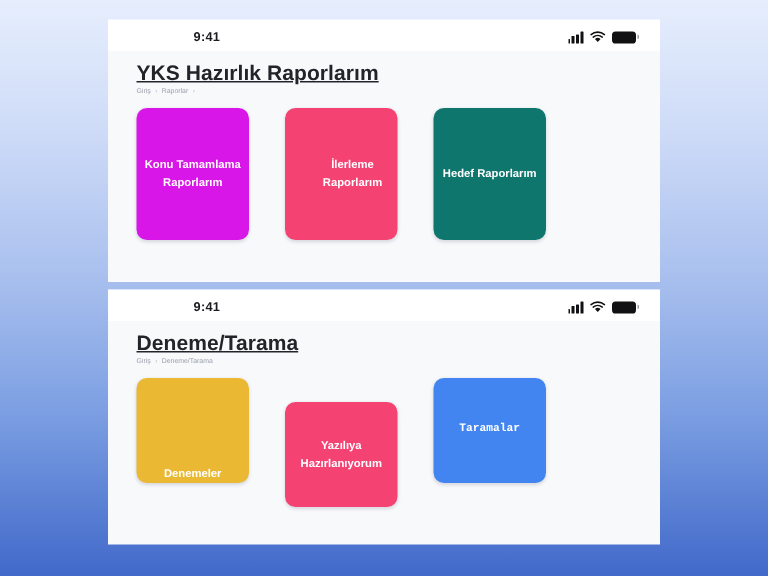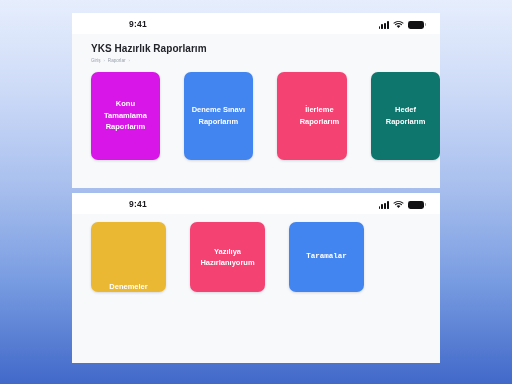--- a/index.html
+++ b/index.html
@@ -88,25 +88,26 @@
     height: 3.2px;
     border-radius: 0 1px 1px 0;
     background: #9a9aa2;
   }
 
   
   .page-head {
     padding: 9px 0 0 19px;
   }
   .page-title {
-    font-size: 10px;
+    font-size: 14px;
     font-weight: bold;
     color: #23242a;
     letter-spacing: .05px;
     line-height: 11px;
+    text-decoration: underline;
   }
   .breadcrumb {
     margin-top: 2.5px;
     display: flex;
     align-items: center;
     gap: 3px;
     font-size: 4.6px;
     color: #9aa0ad;
     line-height: 7px;
   }
@@ -172,23 +173,20 @@
         <span class="crumb-sep">›</span>
         <span>Raporlar</span>
         <span class="crumb-sep">›</span>
       </div>
     </div>
 
     <div class="card-row">
       <div class="card" style="background: rgb(217, 22, 232);">
         <span class="card-label">Konu Tamamlama Raporlarım</span>
       </div>
-      <div class="card" style="background: rgb(66, 133, 240);">
-        <span class="card-label">Deneme Sınavı Raporlarım</span>
-      </div>
       <div class="card" style="background: rgb(244, 66, 115); padding-left: 20px;">
         <span class="card-label">İlerleme Raporlarım</span>
       </div>
       <div class="card" style="background: #0f766e;">
         <span class="card-label">Hedef Raporlarım</span>
       </div>
     </div>
   </section>
 
   <section class="panel" id="panel-practice">
@@ -204,26 +202,34 @@
           </span>
         <svg class="wifi-icon" viewBox="0 0 16 12">
           <path d="M8 11.2 5.3 8.1a4.2 4.2 0 0 1 5.4 0L8 11.2Z" fill="#111114"></path>
           <path d="M3.6 6.3a6.9 6.9 0 0 1 8.8 0" stroke="#111114" stroke-width="1.5" fill="none" stroke-linecap="round"></path>
           <path d="M1.5 3.9a10 10 0 0 1 13 0" stroke="#111114" stroke-width="1.5" fill="none" stroke-linecap="round"></path>
         </svg>
         <span class="battery-icon"></span>
       </span>
     </div>
 
+    <div class="page-head">
+      <div class="page-title">Deneme/Tarama</div>
+      <div class="breadcrumb">
+        <span>Giriş</span>
+        <span class="crumb-sep">›</span>
+        <span>Deneme/Tarama</span>
+      </div>
+    </div>
 
     <div class="card-row">
       <div class="card" style="background: rgb(234, 184, 50); align-items: flex-end;">
         <span class="card-label">Denemeler</span>
       </div>
-      <div class="card" style="background: rgb(244, 66, 115);">
+      <div class="card" style="background: rgb(244, 66, 115); margin-top: 16px;">
         <span class="card-label">Yazılıya Hazırlanıyorum</span>
       </div>
       <div class="card" style="background: rgb(66, 133, 240); font-family: Liberation Mono, monospace;">
         <span class="card-label">Taramalar</span>
       </div>
     </div>
   </section>
 
 </div>
 

